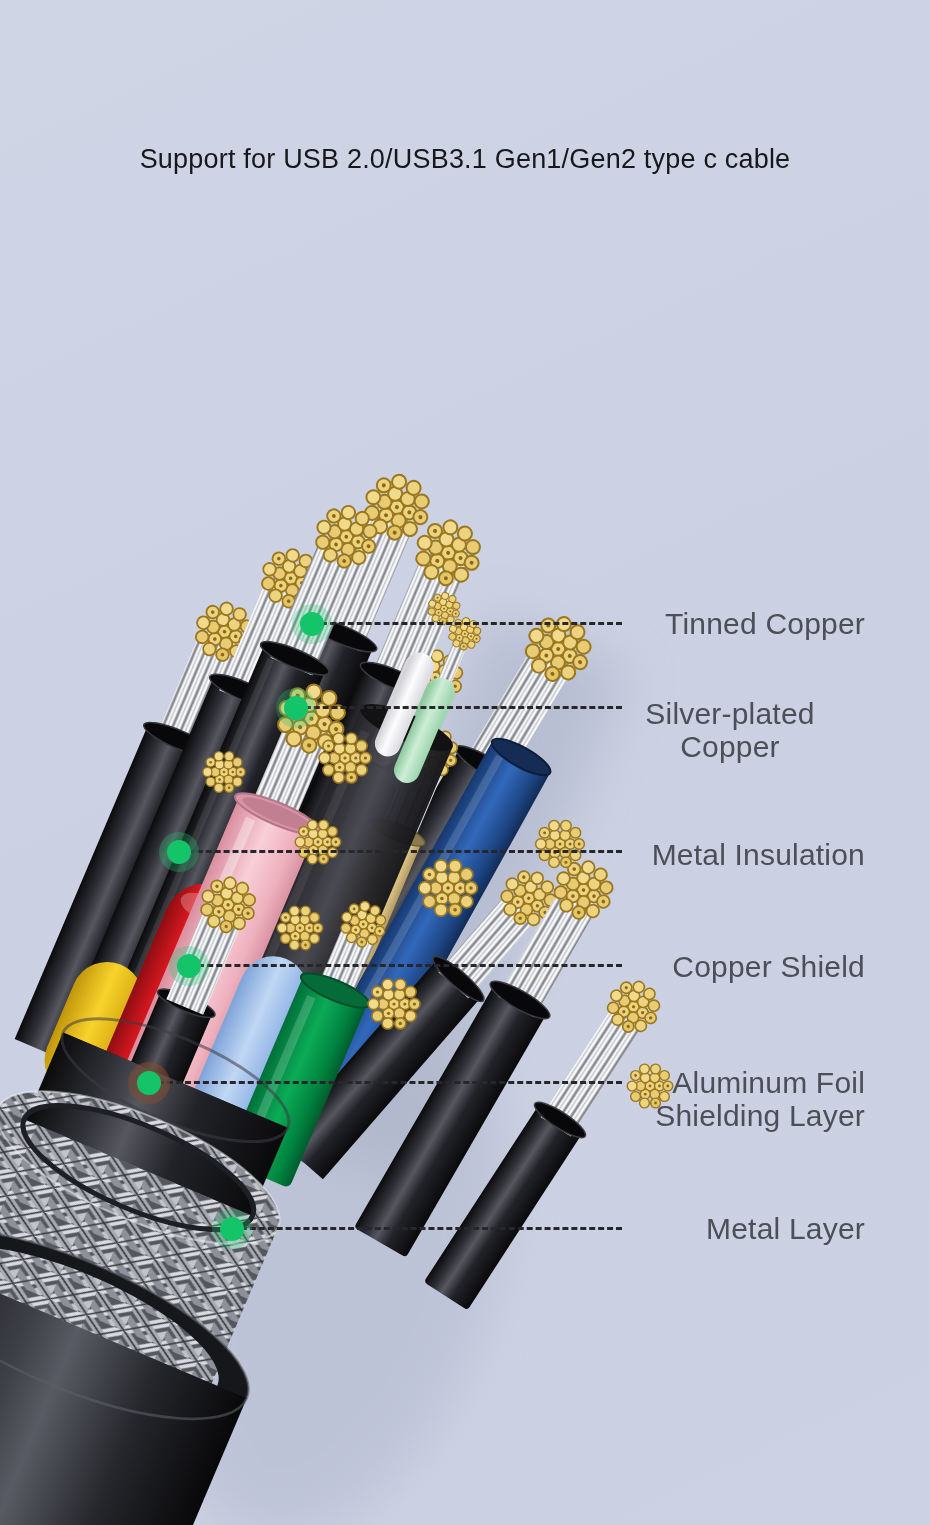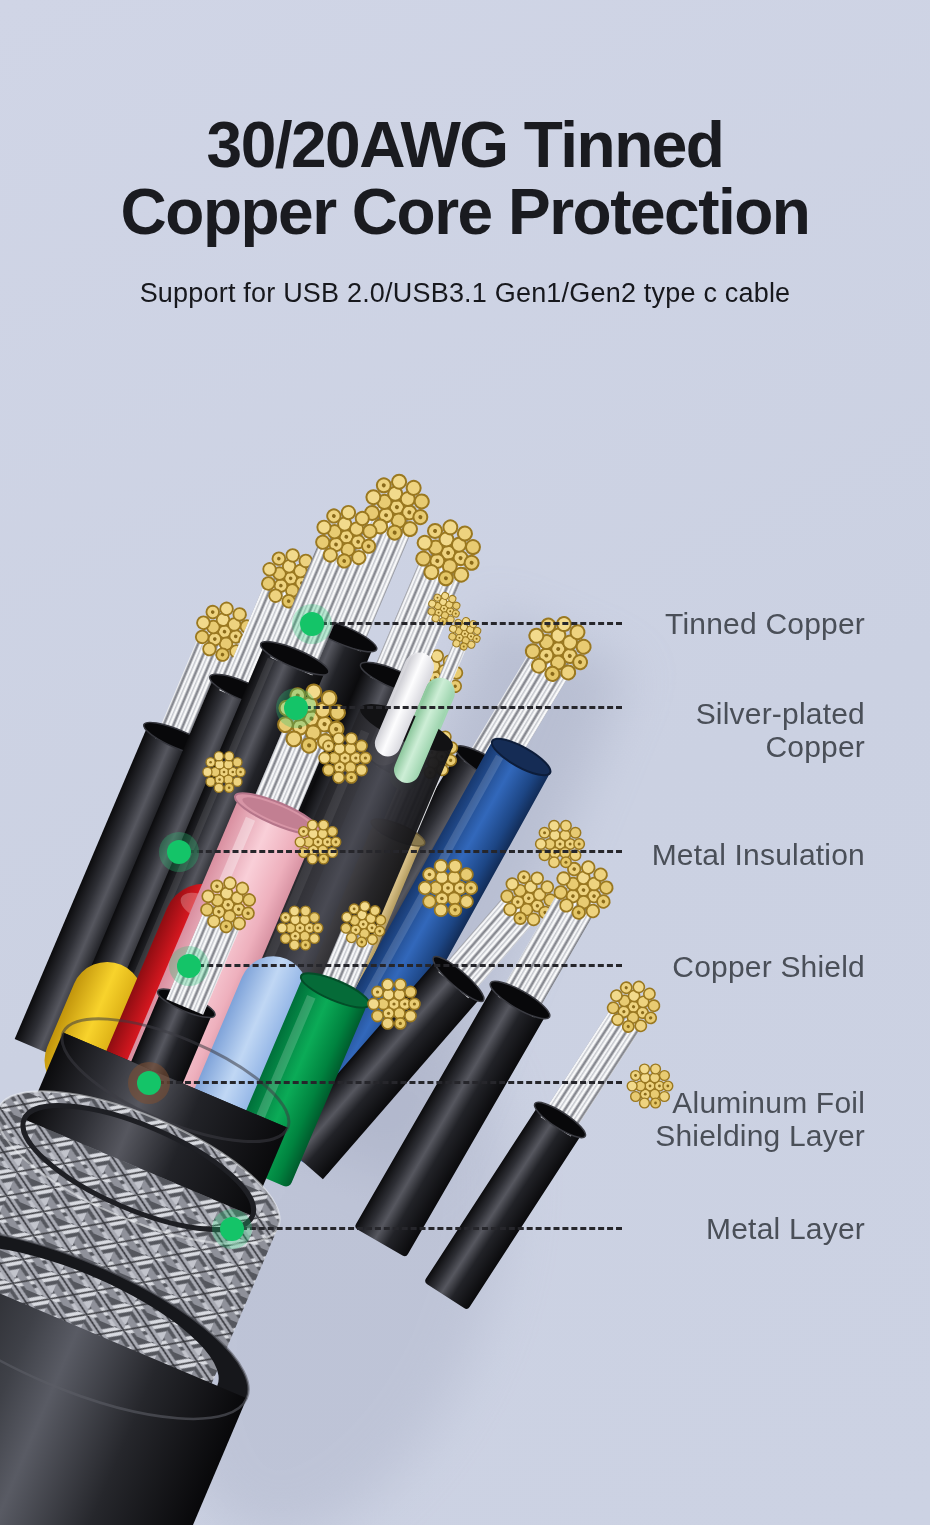--- a/index.html
+++ b/index.html
@@ -37,30 +37,30 @@
     position:absolute;right:65px;width:270px;text-align:right;z-index:4;
     color:var(--c-label);font-size:30px;line-height:33px;font-weight:400;
     letter-spacing:0.2px;
   }
   
   #co1 .callout-line{left:312px;top:622px;width:310px;}
   #co1 .callout-dot{left:300px;top:612px;}
   #co1 .callout-label{top:607px;}
   #co2 .callout-line{left:296px;top:706px;width:326px;}
   #co2 .callout-dot{left:284px;top:696px;}
-  #co2 .callout-label{top:697px;}
+  #co2 .callout-label{top:697px;text-align:center;}
   #co3 .callout-line{left:179px;top:850px;width:443px;}
   #co3 .callout-dot{left:167px;top:840px;}
   #co3 .callout-label{top:838px;}
   #co4 .callout-line{left:189px;top:964px;width:433px;}
   #co4 .callout-dot{left:177px;top:954px;}
   #co4 .callout-label{top:950px;}
   #co5 .callout-line{left:149px;top:1081px;width:473px;}
   #co5 .callout-dot{left:137px;top:1071px;}
-  #co5 .callout-label{top:1066px;margin-top:20px;}
+  #co5 .callout-label{top:1066px;}
   #co6 .callout-line{left:232px;top:1227px;width:390px;}
   #co6 .callout-dot{left:220px;top:1217px;}
   #co6 .callout-label{top:1212px;}
 </style>
 </head>
 <body>
 
 <svg class="cable-svg" viewBox="0 0 930 1525" xmlns="http://www.w3.org/2000/svg">
   <defs>
     <linearGradient id="gJacket" x1="0" y1="0" x2="1" y2="0">
@@ -345,24 +345,20 @@
     <use href="#crown" transform="translate(224 772) scale(0.65)"></use>
     <use href="#crown" transform="translate(448 888) scale(0.9)"></use>
     <use href="#crown" transform="translate(394 1004) scale(0.8)"></use>
     <use href="#crown" transform="translate(560 844) scale(0.75)"></use>
     <use href="#crown" transform="translate(650 1086) scale(0.7)"></use>
     <use href="#crown" transform="translate(300 928) scale(0.7)"></use>
   </g>
 </svg>
 
 <div class="header">
-  <div class="title">
-    <div>30/20AWG Tinned</div>
-    <div>Copper Core Protection</div>
-  </div>
   <div class="subtitle">Support for USB 2.0/USB3.1 Gen1/Gen2 type c cable</div>
 </div>
 
 <div id="co1">
   <div class="callout-line"></div>
   <div class="callout-dot"></div>
   <div class="callout-label">Tinned Copper</div>
 </div>
 <div id="co2">
   <div class="callout-line"></div>

